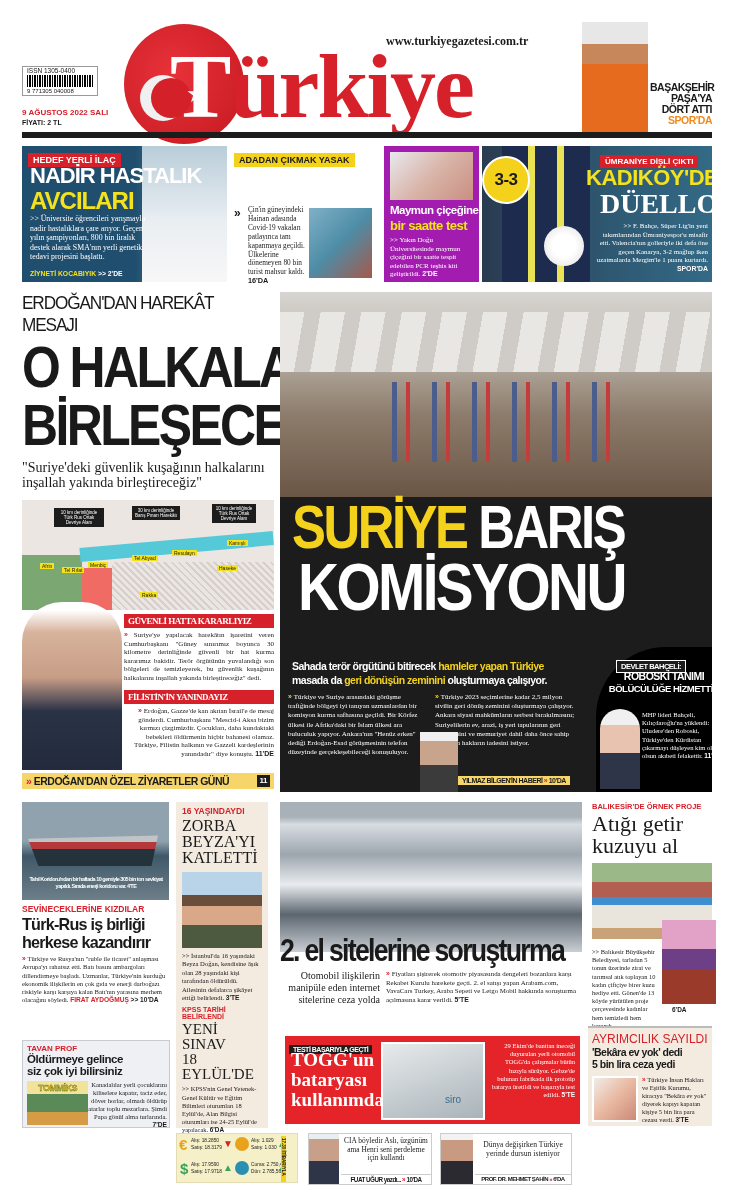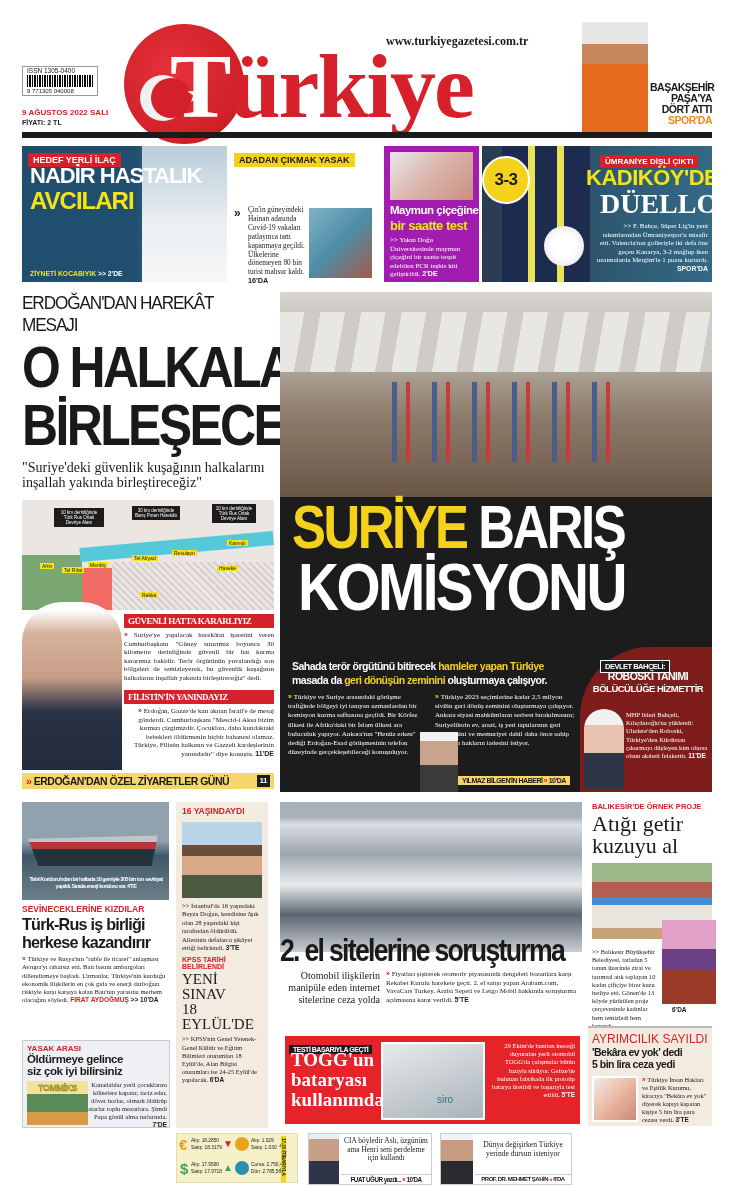--- a/index.html
+++ b/index.html
@@ -43,20 +43,21 @@
     <div style="color:#f08a1c">SPOR'DA</div>
   </div>
   <div class="abs" style="left:22px;top:132px;width:690px;height:6px;background:#1c1c1c"></div>
 </div>
 
 <div class="abs" style="left:22px;top:146px;width:205px;height:136px;background:linear-gradient(90deg,#1f4e6e 0 55%,#9db6c6 100%);overflow:hidden">
   <div class="abs" style="left:120px;top:0;width:85px;height:136px;background:linear-gradient(180deg,#b9cdd9,#e9eef2 55%,#f7f7f7)"></div>
   <div class="abs" style="left:6px;top:3px"><span class="kicker-red">HEDEF YERLİ İLAÇ</span></div>
   <div class="abs cond" style="left:8px;top:17px;font-size:22px;color:#fff;letter-spacing:-1px">NADİR HASTALIK</div>
   <div class="abs cond" style="left:8px;top:41px;font-size:24px;color:#f4e21c;letter-spacing:-1px">AVCILARI</div>
+  <div class="abs body-sm" style="left:8px;top:68px;width:118px;color:#fff;font-size:7.8px;line-height:9.6px">&gt;&gt; Üniversite öğrencileri yarışmayla nadir hastalıklara çare arıyor. Geçen yılın şampiyonları, 800 bin liralık destek alarak SMA'nın yerli genetik tedavi projesini başlattı.</div>
   <div class="abs ref" style="left:8px;top:124px;font-size:6.8px"><span style="color:#f4e21c">ZİYNETİ KOCABIYIK</span> <span style="color:#fff">&gt;&gt; 2'DE</span></div>
 </div>
 
 <div class="abs" style="left:232px;top:146px;width:140px;height:136px;background:#fff">
   <div class="abs" style="left:2px;top:3px"><span class="kicker-yel" style="font-size:9px">ADADAN ÇIKMAK YASAK</span></div>
   <div class="abs" style="left:2px;top:60px;font-size:12px;font-weight:700;font-family:'Liberation Sans',sans-serif">»</div>
   <div class="abs body-sm" style="left:16px;top:60px;width:58px;font-size:7.3px;line-height:8.9px"><span>Çin'in güneyindeki Hainan adasında Covid-19 vakaları patlayınca tam kapanmaya geçildi. Ülkelerine dönemeyen 80 bin turist mahsur kaldı.</span> <b class="sans">16'DA</b></div>
   <div class="abs" style="left:77px;top:62px;width:63px;height:70px;background:linear-gradient(135deg,#7fb1c7,#4e8ca6 50%,#a45a4a)"></div>
 </div>
 
@@ -129,21 +130,21 @@
 
   <div class="abs cond" style="left:12px;top:367px;width:290px;color:#fff;font-size:10.5px;line-height:14px">
     <span>Sahada terör örgütünü bitirecek </span><span style="color:#f4d21c">hamleler yapan Türkiye</span><span> masada da </span><span style="color:#f4d21c">geri dönüşün zeminini</span><span> oluşturmaya çalışıyor.</span>
   </div>
 
   <div class="abs" style="left:8px;top:400px;width:140px;color:#fff;font-size:7px;line-height:9.2px"><span style="color:#f4d21c;font-family:'Liberation Sans',sans-serif;font-weight:700">» </span><span>Türkiye ve Suriye arasındaki görüşme trafiğinde bölgeyi iyi tanıyan uzmanlardan bir komisyon kurma safhasına geçildi. Bir Körfez ülkesi ile Afrika'daki bir İslam ülkesi ara buluculuk yapıyor. Ankara'nın "Henüz erken" dediği Erdoğan-Esad görüşmesinin telefon düzeyinde gerçekleşebileceği konuşuluyor.</span></div>
   <div class="abs" style="left:155px;top:400px;width:140px;color:#fff;font-size:7px;line-height:9.2px"><span style="color:#f4d21c;font-family:'Liberation Sans',sans-serif;font-weight:700">» </span><span>Türkiye 2023 seçimlerine kadar 2,5 milyon sivilin geri dönüş zeminini oluşturmaya çalışıyor. Ankara siyasi mahkûmların serbest bırakılmasını; Suriyelilerin ev, arazi, iş yeri tapularının geri verilmesini ve memuriyet dahil daha önce sahip oldukları hakların iadesini istiyor.</span></div>
   <div class="abs" style="left:140px;top:440px;width:38px;height:60px;background:linear-gradient(180deg,#f0f0f0 0 15%,#c8a48c 15% 55%,#3b3b3b 55%)"></div>
   <div class="abs cond" style="left:178px;top:484px;background:#f6d66a;font-size:7px;padding:1px 4px"><span>YILMAZ BİLGEN'İN HABERİ</span> <span class="quote-mark">»</span> <span>10'DA</span></div>
 
-  <div class="abs" style="left:300px;top:355px;width:140px;height:150px;background:#7f1d1d;border-radius:70px 0 0 0">
+  <div class="abs" style="left:316px;top:355px;width:140px;height:150px;background:#000000;border-radius:70px 0 0 0">
     <div class="abs" style="left:20px;top:8px"><span class="cond" style="background:#1c1c1c;color:#fff;font-size:7.5px;padding:1px 4px;border:1px solid #fff">DEVLET BAHÇELİ:</span></div>
     <div class="abs cond" style="left:6px;top:24px;width:124px;text-align:center;color:#fff;font-size:10.5px;line-height:11.5px">
       <div>ROBOSKİ TANIMI</div>
         <div style="font-size:9.5px">BÖLÜCÜLÜĞE HİZMETTİR</div>
     </div>
     <div class="abs" style="left:4px;top:62px;width:40px;height:80px;background:linear-gradient(180deg,#f0f0f0 0 20%,#e8c4b0 20% 55%,#2e3548 55%);border-radius:20px 20px 0 0"></div>
     <div class="abs" style="left:46px;top:64px;width:84px;color:#fff;font-size:6.6px;line-height:8.2px"><span>MHP lideri Bahçeli, Kılıçdaroğlu'na yüklendi: Uludere'den Roboski, Türkiye'den Kürdistan çıkarmayı düşleyen kim olursa olsun akıbeti felakettir.</span> <b class="sans">11'DE</b></div>
   </div>
 </div>
 
@@ -156,32 +157,37 @@
   <div class="sans" style="color:#d6202a;font-size:8.5px;font-weight:700">SEVİNECEKLERİNE KIZDILAR</div>
   <div class="cond" style="font-size:17px;line-height:18px;letter-spacing:-0.8px;margin-top:2px;transform:scaleX(0.95);transform-origin:left;white-space:nowrap">
     <div>Türk-Rus iş birliği</div>
       <div>herkese kazandırır</div>
   </div>
   <div style="font-size:6.6px;line-height:8.3px;margin-top:3px"><span class="quote-mark">» </span><span>Türkiye ve Rusya'nın "ruble ile ticaret" anlaşması Avrupa'yı rahatsız etti. Batı basını ambargoları dillendirmeye başladı. Uzmanlar, Türkiye'nin kurduğu ekonomik ilişkilerin en çok gıda ve enerji darboğazı riskiyle karşı karşıya kalan Batı'nın yarasına merhem olacağını söyledi.</span> <b class="sans" style="color:#d6202a">FIRAT AYDOĞMUŞ</b> <b class="sans">&gt;&gt; 10'DA</b></div>
 </div>
 
 <div class="abs" style="left:176px;top:802px;width:92px;height:326px;background:#f3ebe0;padding:4px 6px">
   <div class="sans" style="color:#d6202a;font-weight:700;font-size:8.5px">16 YAŞINDAYDI</div>
+  <div style="font-size:16px;line-height:16px;margin-top:2px">
+    <div>ZORBA</div>
+      <div>BEYZA'YI</div>
+      <div>KATLETTİ</div>
+  </div>
   <div style="margin-top:6px;width:80px;height:76px;background:linear-gradient(180deg,#b9d3e8 0 30%,#6a4e3c 30% 45%,#d9a889 45% 70%,#4d5a3f 70%)"></div>
   <div style="font-size:6.6px;line-height:8.4px;margin-top:4px"><span>&gt;&gt; İstanbul'da 16 yaşındaki Beyza Doğan, kendisine âşık olan 28 yaşındaki kişi tarafından öldürüldü. Ailesinin defalarca şikâyet ettiği belirlendi.</span> <b class="sans">3'TE</b></div>
   <div class="sans" style="color:#d6202a;font-weight:700;font-size:7px;margin-top:4px">KPSS TARİHİ BELİRLENDİ</div>
   <div style="font-size:15px;line-height:15px;margin-top:2px">
     <div>YENİ SINAV</div>
       <div>18 EYLÜL'DE</div>
   </div>
   <div style="font-size:6.4px;line-height:8.2px;margin-top:3px"><span>&gt;&gt; KPSS'nin Genel Yetenek-Genel Kültür ve Eğitim Bilimleri oturumları 18 Eylül'de, Alan Bilgisi oturumları ise 24-25 Eylül'de yapılacak.</span> <b class="sans">6'DA</b></div>
 </div>
 
 <div class="abs" style="left:22px;top:1040px;width:148px;height:88px;background:#eef0f3;border:1px solid #c8ccd2;padding:3px 4px">
-  <div class="sans" style="color:#d6202a;font-weight:700;font-size:8px">YASAK ARASI</div>
+  <div class="sans" style="color:#d6202a;font-weight:700;font-size:8px">TAVAN PROF</div>
   <div class="cond" style="font-size:11.5px;line-height:12px;letter-spacing:-0.4px">
     <div>Öldürmeye gelince</div>
       <div>siz çok iyi bilirsiniz</div>
   </div>
   <div class="abs" style="left:4px;top:40px;width:61px;height:44px;background:linear-gradient(180deg,#f2e29a 0 30%,#5a8a58 30% 70%,#d59b45 70%)">
     <div class="cond" style="color:#f6c41c;font-size:9px;text-align:center;-webkit-text-stroke:0.3px #2a5a2a;padding-top:2px">TOMMİKS</div>
   </div>
   <div class="abs" style="left:58px;top:40px;width:86px;font-size:6.6px;line-height:8px;text-align:right"><span>Kanadalılar yerli çocuklarını kiliselere kapatır, taciz eder, döver horlar, olmadı öldürüp atarlar toplu mezarlara. Şimdi Papa gönül alma turlarında.</span> <b class="sans">7'DE</b></div>
 </div>
 
@@ -193,21 +199,21 @@
 </div>
 
 <div class="abs" style="left:285px;top:1036px;width:295px;height:88px;background:#e42428">
   <div class="abs" style="left:4px;top:2px"><span class="cond" style="background:#1c1c1c;color:#fff;font-size:7px;padding:1px 4px">TESTİ BAŞARIYLA GEÇTİ</span></div>
   <div class="abs" style="left:6px;top:14px;font-family:'Liberation Serif',serif;font-weight:700;font-size:19px;line-height:20px;color:#fff">
     <div>TOGG'un</div>
       <div>bataryası</div>
       <div>kullanımda</div>
   </div>
   <div class="abs" style="left:96px;top:6px;width:104px;height:78px;background:linear-gradient(160deg,#e7eaec,#a9b3b9);border:2px solid #fff">
-    <div class="sans" style="position:absolute;left:54px;top:50px;color:#3a6d8a;font-size:10px">siro</div>
+    <div class="sans" style="position:absolute;left:62px;top:50px;color:#3a6d8a;font-size:10px">siro</div>
   </div>
   <div class="abs" style="left:204px;top:6px;width:86px;color:#fff;font-size:6.5px;line-height:8.2px;text-align:right"><span>29 Ekim'de banttan ineceği duyurulan yerli otomobil TOGG'da çalışmalar bütün hızıyla sürüyor. Gebze'de bulunan fabrikada ilk prototip batarya üretildi ve başarıyla test edildi.</span> <b class="sans">5'TE</b></div>
 </div>
 
 <div class="abs" style="left:592px;top:802px;width:124px;height:215px">
   <div class="sans" style="color:#d6202a;font-weight:700;font-size:7.5px">BALIKESİR'DE ÖRNEK PROJE</div>
   <div style="font-size:22px;line-height:22px;margin-top:2px">
     <div>Atığı getir</div>
       <div>kuzuyu al</div>
   </div>

